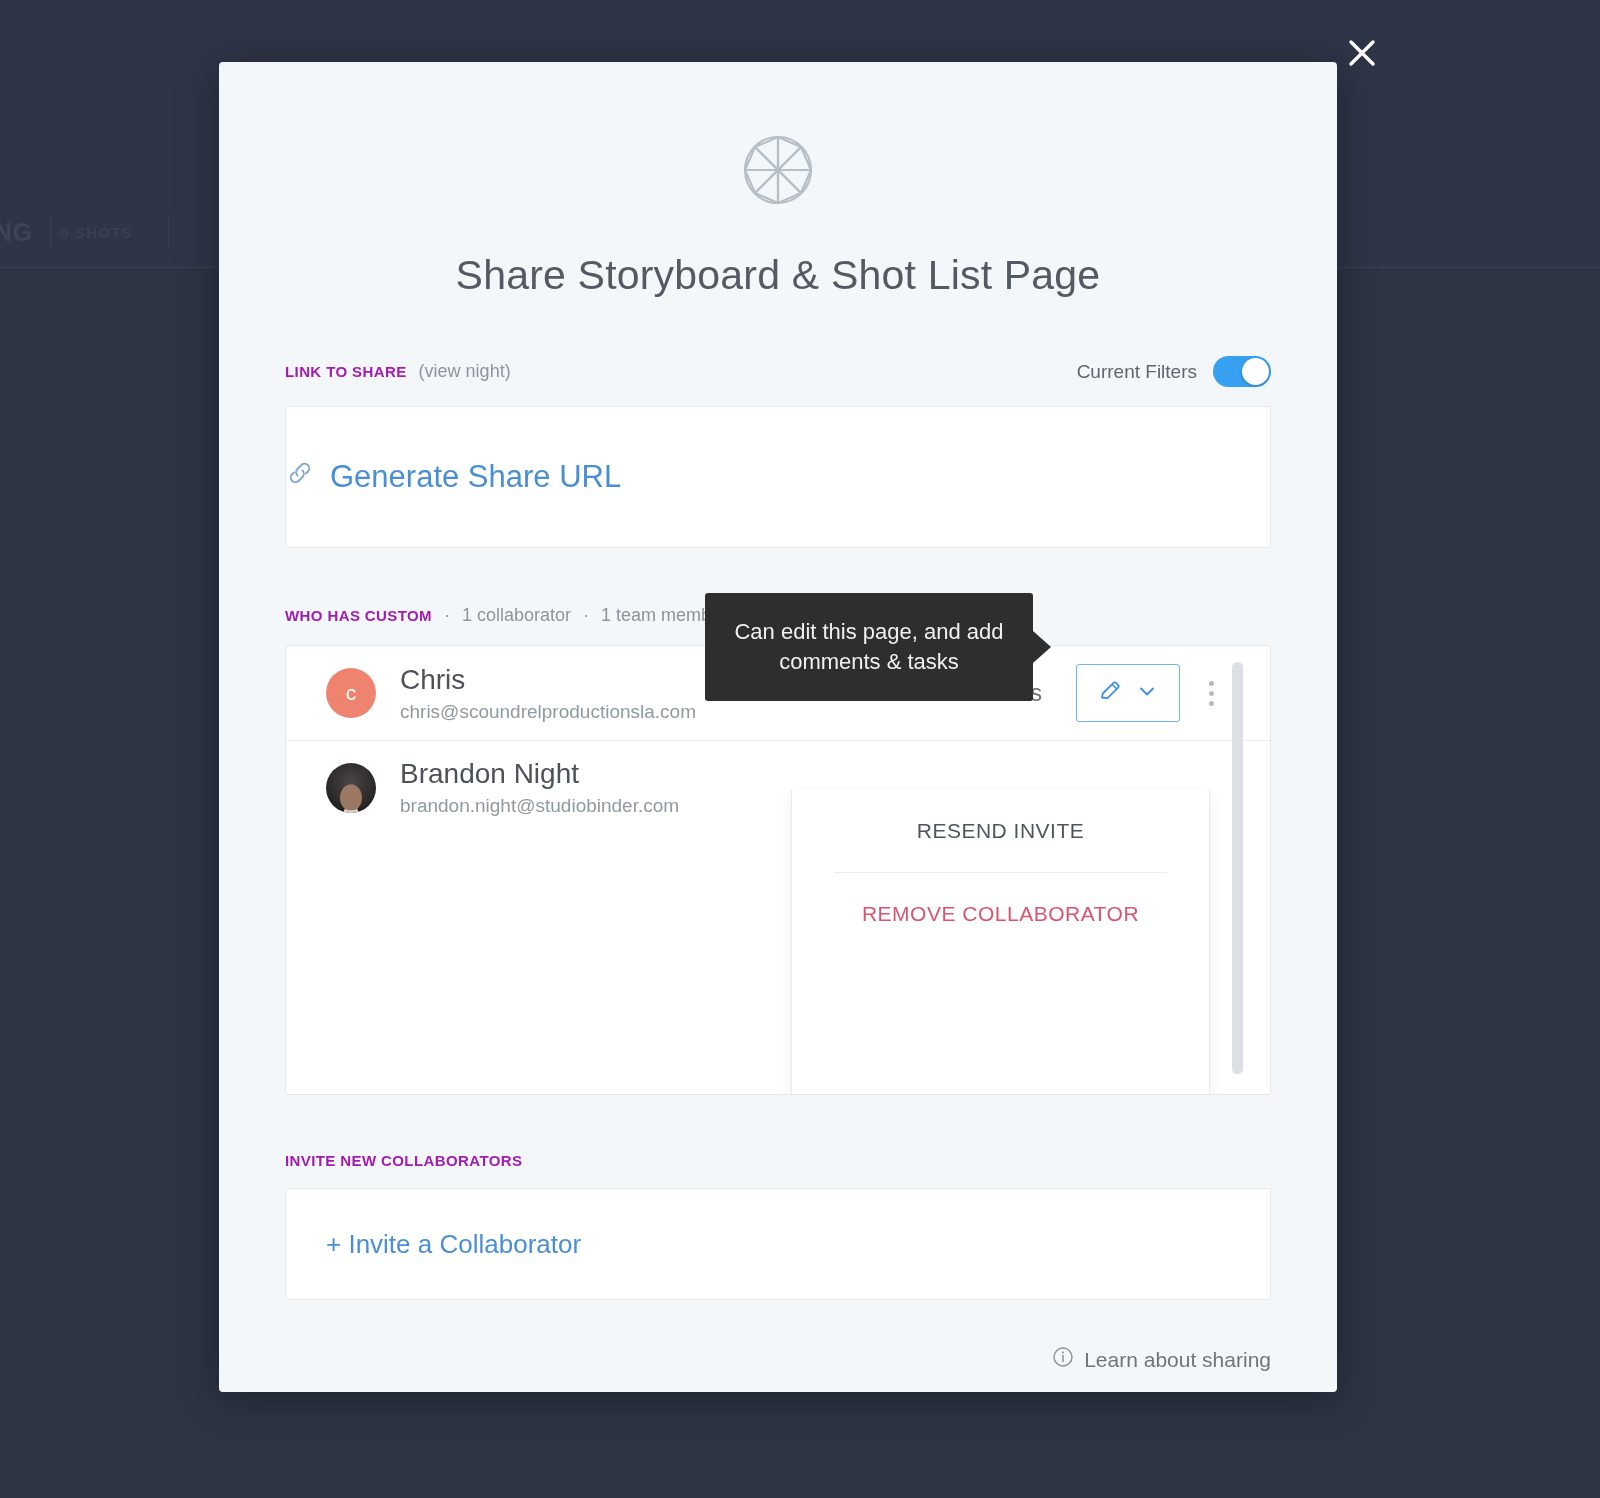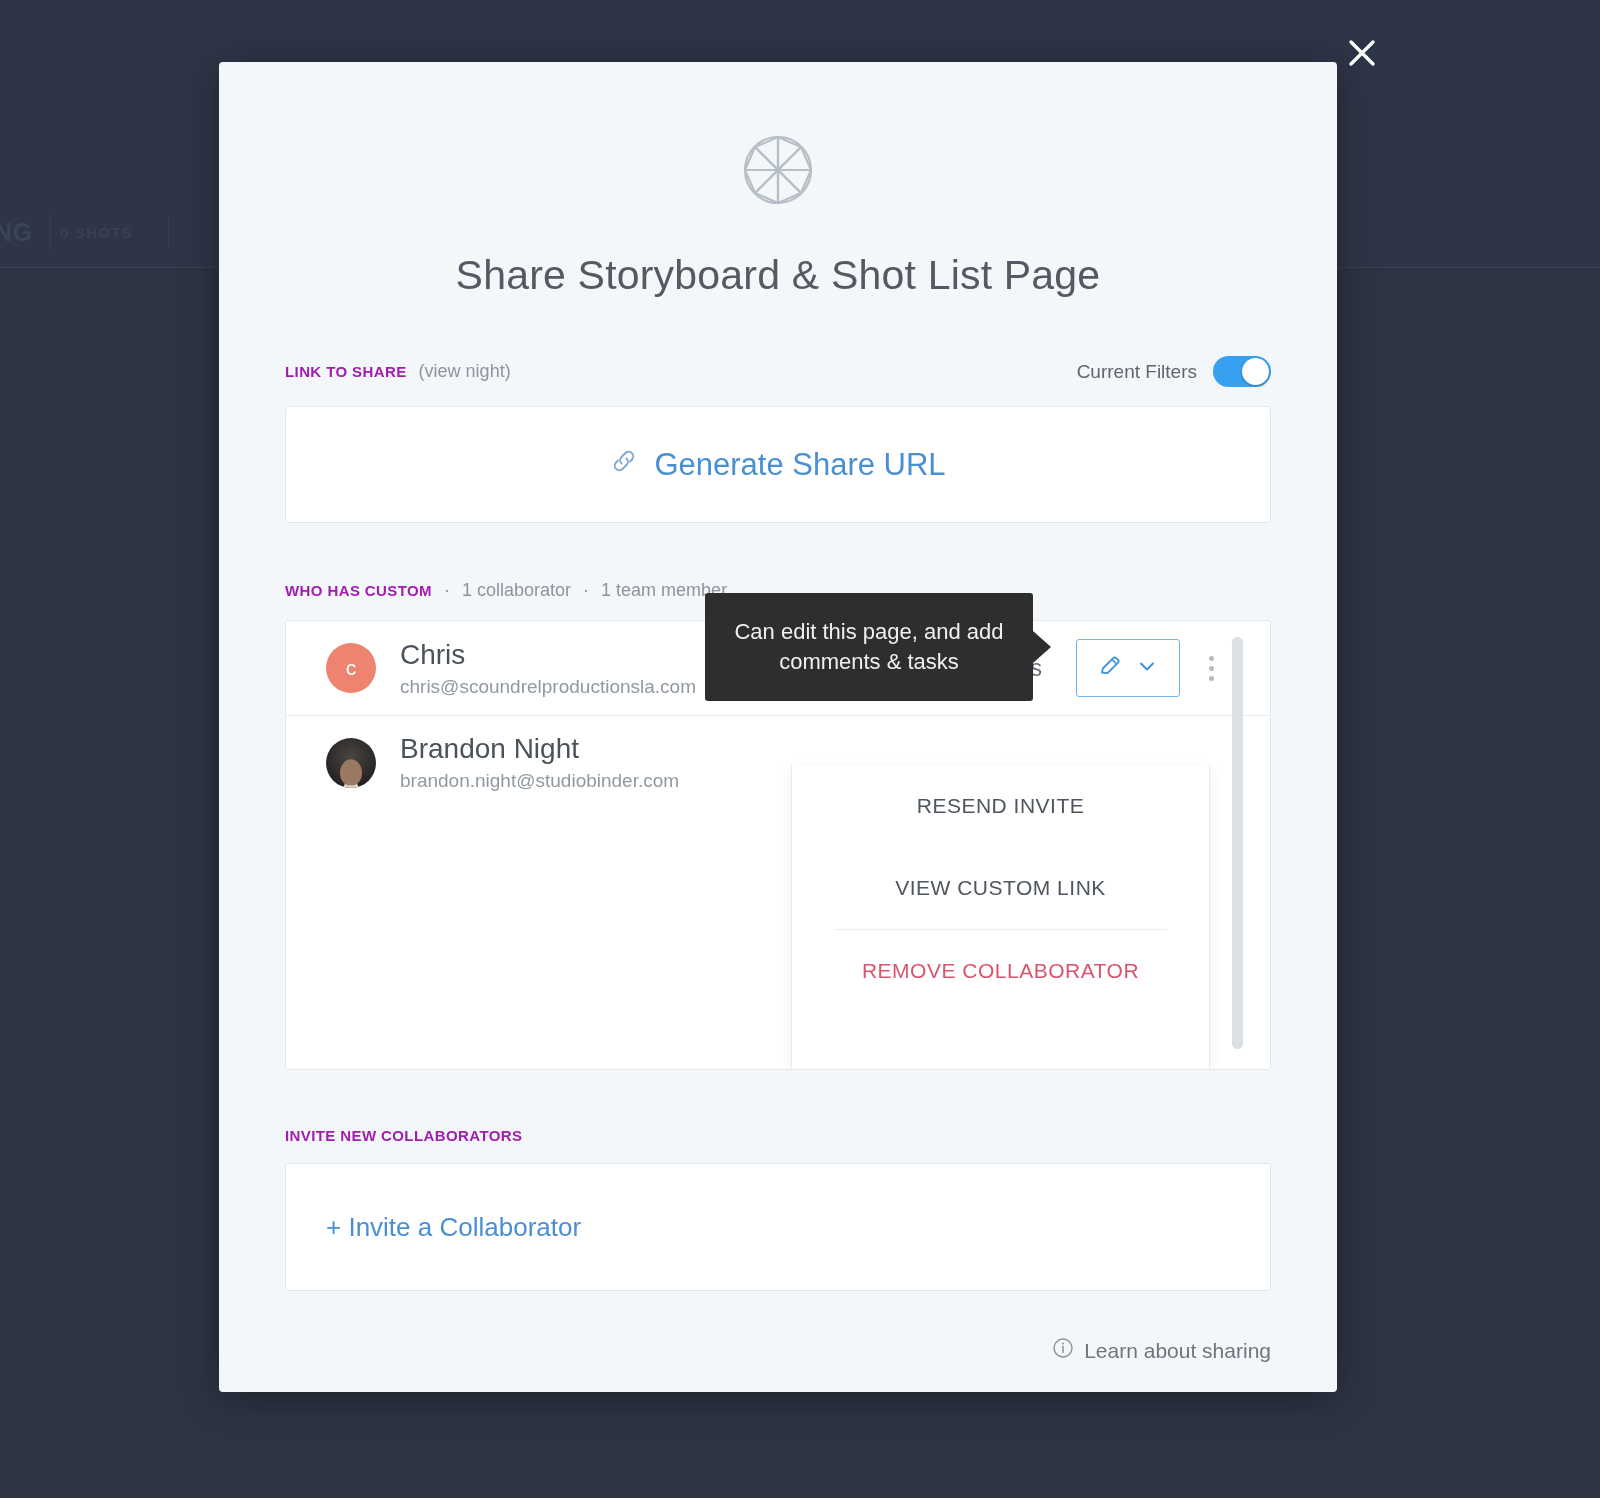--- a/index.html
+++ b/index.html
@@ -158,24 +158,24 @@
 
   
   .panel {
     background: #fff;
     border: 1px solid #e3e8ed;
     border-radius: 3px;
     margin-top: 19px;
   }
 
   .share-url-panel {
-    height: 117px;
-    display: flex;
-    align-items: center;
-    justify-content: center;
+    height: 142px;
+    display: flex;
+    align-items: center;
+    justify-content: flex-start;
     cursor: pointer;
   }
   .share-url-link {
     display: flex;
     align-items: center;
     gap: 16px;
     color: #4a8fd4;
     font-size: 31px;
     font-weight: 400;
   }
@@ -341,21 +341,21 @@
     top: 16px;
     width: 11px;
     height: 412px;
     background: #dcdfe3;
     border-radius: 6px;
     cursor: pointer;
   }
 
   
   .invite-panel {
-    height: 128px;
+    height: 112px;
     display: flex;
     align-items: center;
     padding: 0 40px;
     cursor: pointer;
   }
   .invite-link {
     font-size: 26px;
     color: #4a8fd4;
   }
 
@@ -479,21 +479,20 @@
         <span class="avatar photo"></span>
         <span class="user-meta">
           <div class="user-name">Brandon Night</div>
           <div class="user-email">brandon.night@studiobinder.com</div>
         </span>
         <span class="row-spacer"></span>
       </div>
 
       <div class="dropdown">
         <div class="dd-item">RESEND INVITE</div>
-        <div class="dd-item">VIEW CUSTOM LINK</div>
         <div class="dd-sep"></div>
         <div class="dd-item danger">REMOVE COLLABORATOR</div>
       </div>
 
       <div class="scrollbar"></div>
     </div>
 
     <div class="section-head">
       <span class="sec-label">INVITE NEW COLLABORATORS</span>
     </div>

